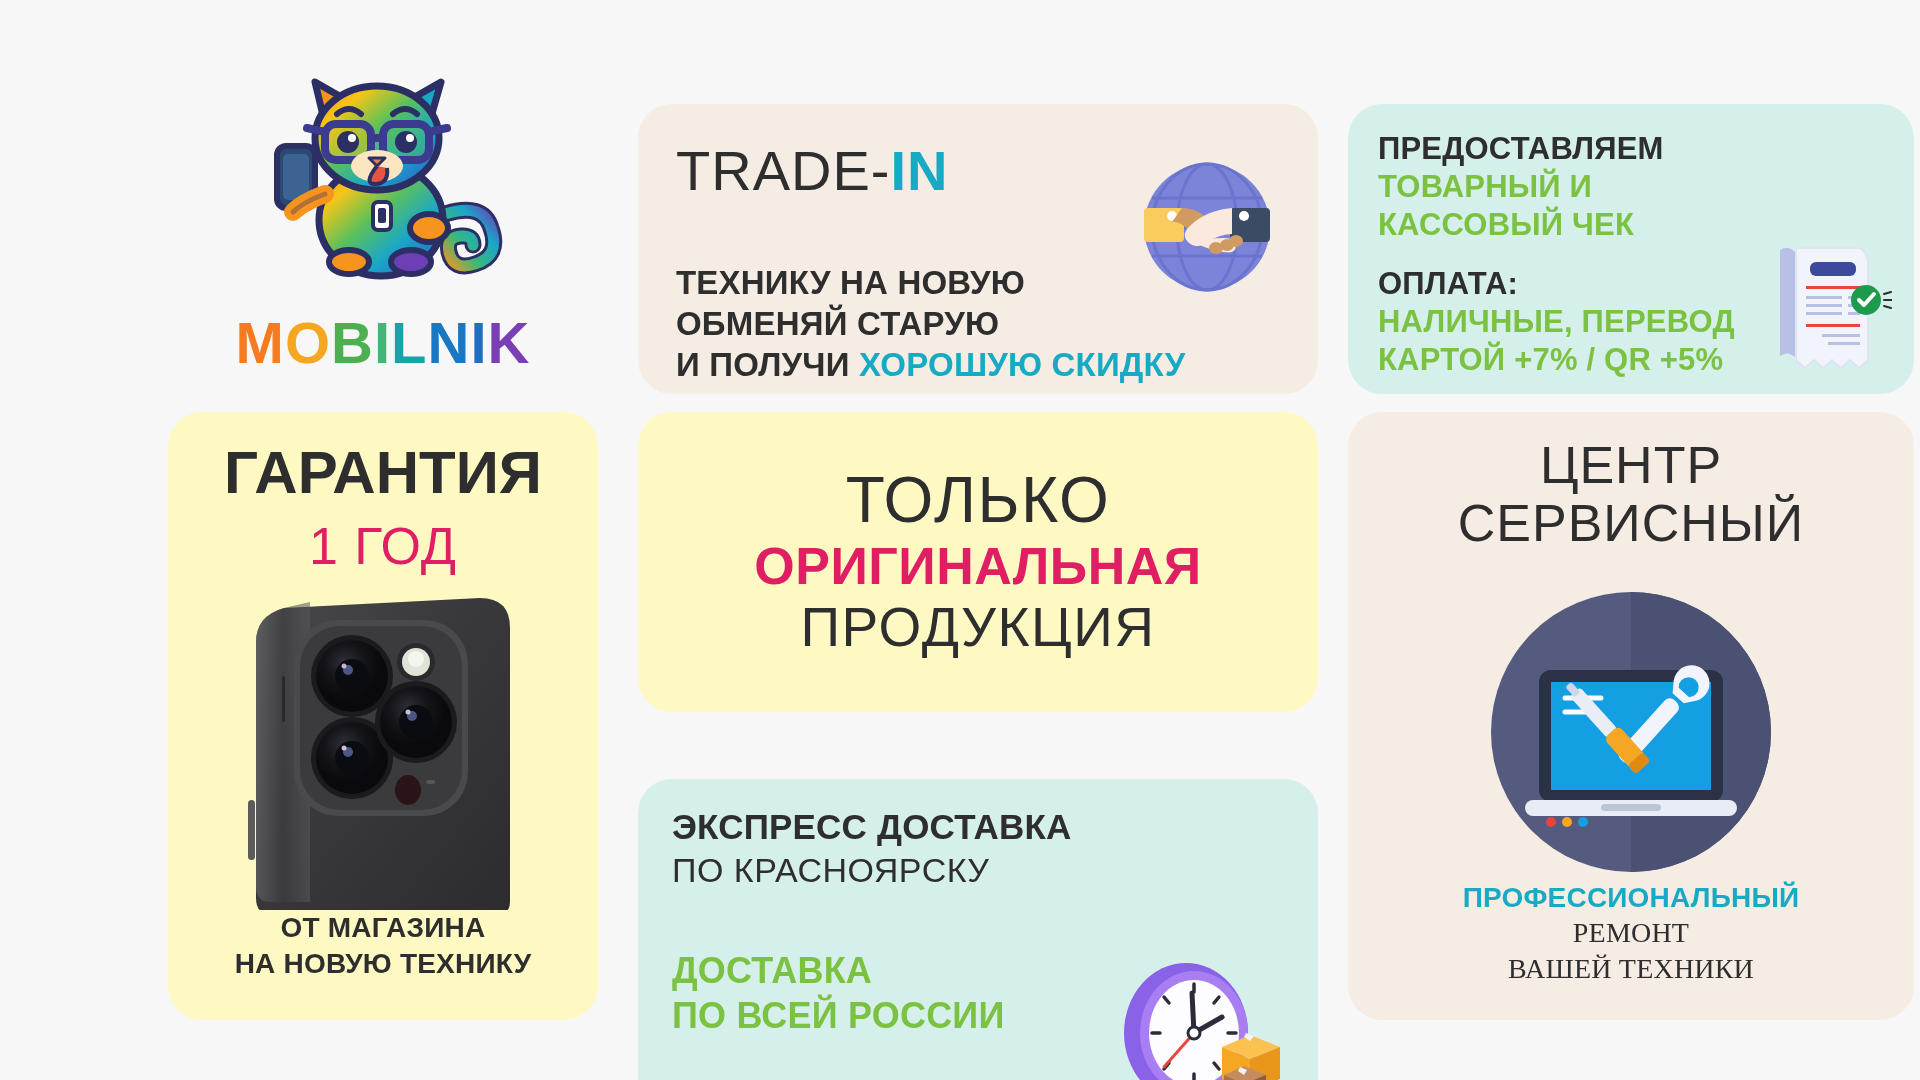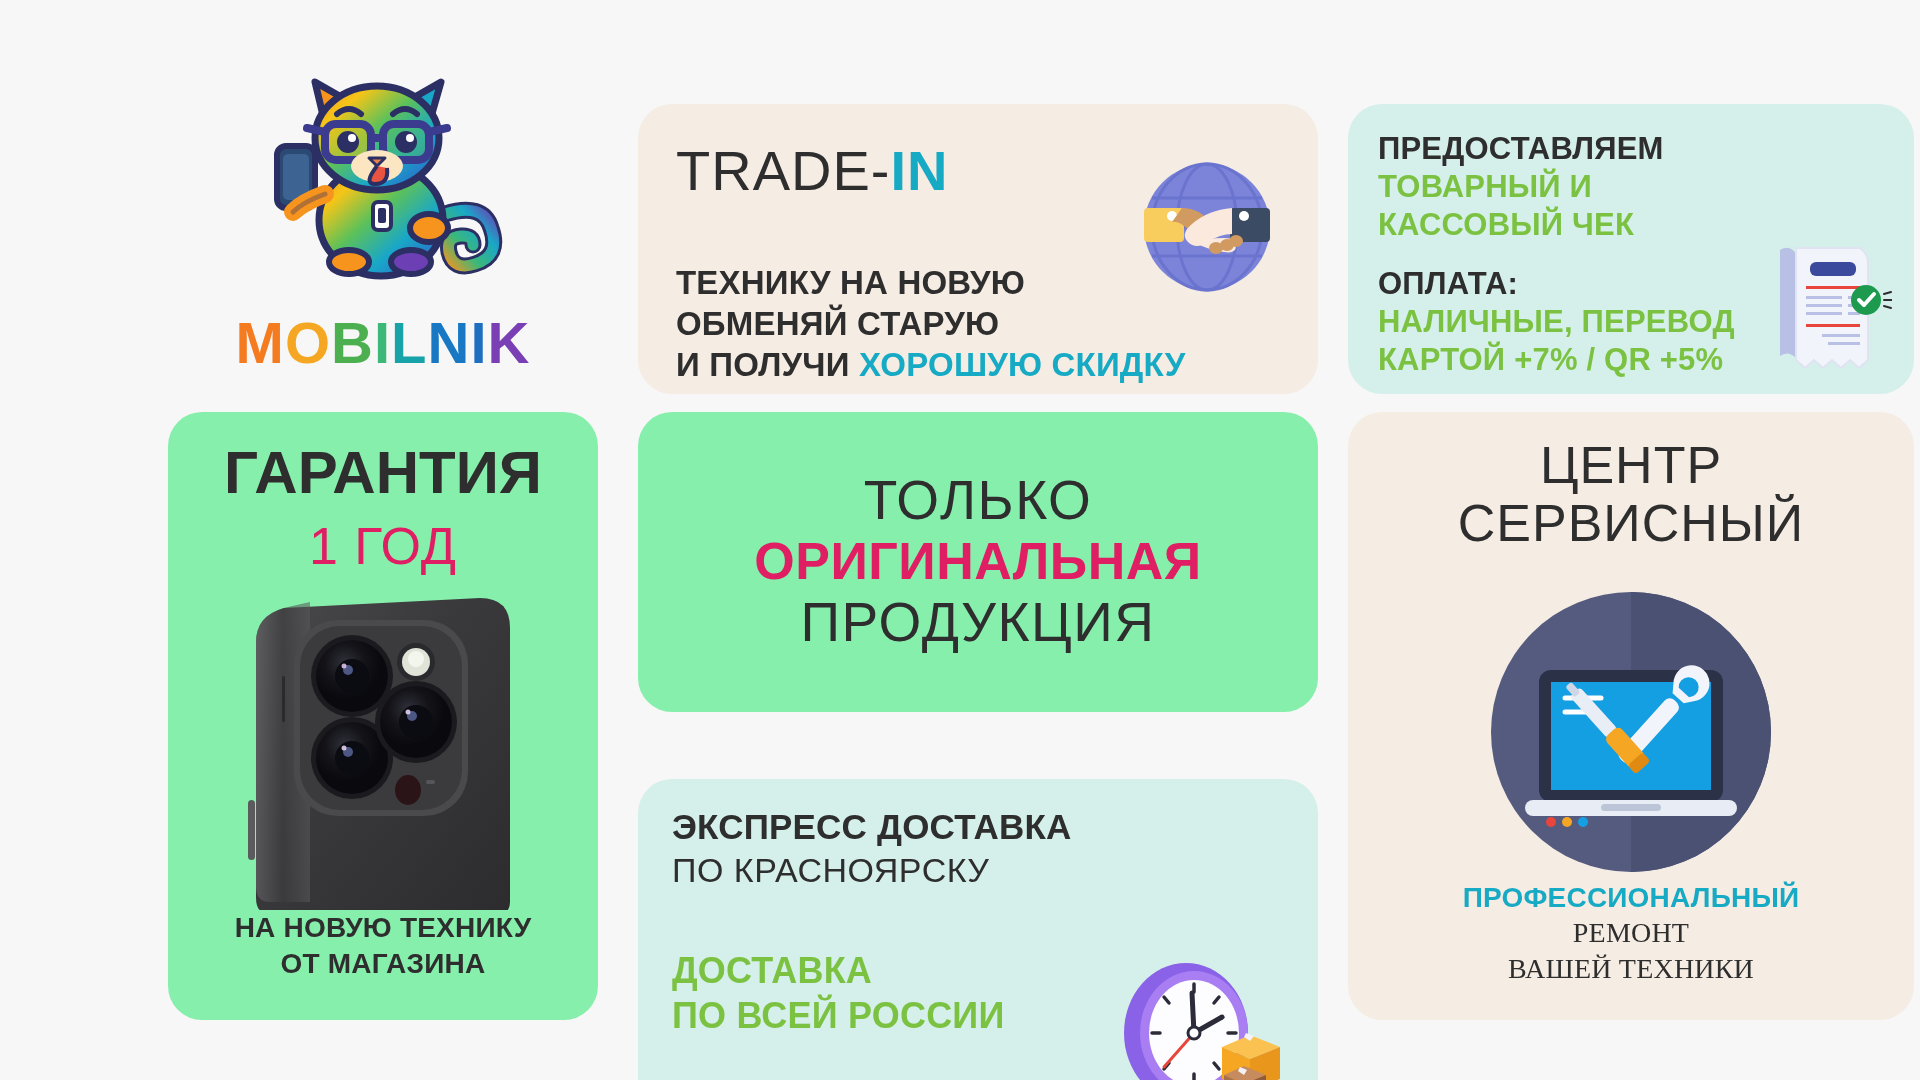--- a/index.html
+++ b/index.html
@@ -12,21 +12,21 @@
   .board {
     position:relative;
     width:1920px; height:1080px;
     padding:0;
   }
 
   
   .card { position:absolute; border-radius:34px; overflow:hidden; }
   .cream { background:#f5ece3;padding-left:45px; }
   .mint  { background:#d5f0ea; }
-  .gray  { background:#86efac; }
+  .gray  { background:#fef9c3; }
 
   
   #logo-block { position:absolute; left:168px; top:62px; width:430px; height:330px;
                 display:flex; flex-direction:column; align-items:center; justify-content:flex-start; }
   #cat-wrap { width:300px; height:250px; position:relative; }
   #wordmark { margin-top:2px; font-size:58px; font-weight:bold; letter-spacing:1px; line-height:1; white-space:nowrap; }
   #wordmark span { display:inline-block; }
 
   
   #trade-in-card { left:638px; top:104px; width:680px; height:290px; }
@@ -52,21 +52,21 @@
                     font-size:60px; font-weight:bold; color:#2e2e2e; letter-spacing:0px; }
   #warranty-sub   { position:absolute; top:104px; left:0; width:100%; text-align:center;
                     font-size:52px; font-weight:400; color:#e01e63; letter-spacing:1px; }
   #phone-img { position:absolute; left:52px; top:178px; width:330px; height:320px; }
   #warranty-foot { position:absolute; bottom:38px; left:0; width:100%; text-align:center;
                    font-size:28px; font-weight:bold; color:#2e2e2e; line-height:1.28; letter-spacing:.2px; }
 
   
   #original-card { left:638px; top:412px; width:680px; height:300px;
                    display:flex; flex-direction:column; align-items:center; justify-content:center; }
-  #orig-l1 { font-size:55px; font-weight:400; color:#2e2e2e; letter-spacing:1.5px; line-height:1.1; }
+  #orig-l1 { font-size:64px; font-weight:400; color:#2e2e2e; letter-spacing:1.5px; line-height:1.1; }
   #orig-l2 { font-size:52px; font-weight:bold; color:#e01e63; letter-spacing:.5px; line-height:1.18; }
   #orig-l3 { font-size:55px; font-weight:400; color:#2e2e2e; letter-spacing:1.5px; line-height:1.12; }
 
   
   #delivery-card { left:638px; top:779px; width:680px; height:364px; }
   #del-l1 { position:absolute; left:34px; top:28px; font-size:35px; font-weight:bold; color:#2e2e2e; letter-spacing:.2px; white-space:nowrap; }
   #del-l2 { position:absolute; left:34px; top:72px; font-size:34px; font-weight:400; color:#2e2e2e; letter-spacing:.5px; white-space:nowrap; }
   #del-l3 { position:absolute; left:34px; top:170px; font-size:36px; font-weight:bold; color:#7cc242; letter-spacing:.2px; line-height:1.24; white-space:nowrap; }
   #clock-icon { position:absolute; right:22px; bottom:18px; width:190px; height:170px; }
 
@@ -276,22 +276,22 @@
           <circle cx="188" cy="122" r="2.5" fill="#ded0ee" opacity=".9"></circle>
         </g>
         <circle cx="196" cy="72" r="19" fill="#2a2a2e"></circle>
         <circle cx="196" cy="72" r="14" fill="#dfe3d8"></circle>
         <circle cx="196" cy="69" r="8" fill="#f4f6ee"></circle>
         <ellipse cx="188" cy="200" rx="13" ry="15" fill="#2a1418"></ellipse>
         <rect x="206" y="190" width="9" height="4" rx="2" fill="#55555a"></rect>
       </svg>
     </div>
     <div id="warranty-foot">
+      <div>ОТ МАГАЗИНА</div>
       <div>НА НОВУЮ ТЕХНИКУ</div>
-      <div>ОТ МАГАЗИНА</div>
     </div>
   </div>
 
   <div class="card gray" id="original-card">
     <div id="orig-l1">ТОЛЬКО</div>
     <div id="orig-l2">ОРИГИНАЛЬНАЯ</div>
     <div id="orig-l3">ПРОДУКЦИЯ</div>
   </div>
 
   <div class="card mint" id="delivery-card">

